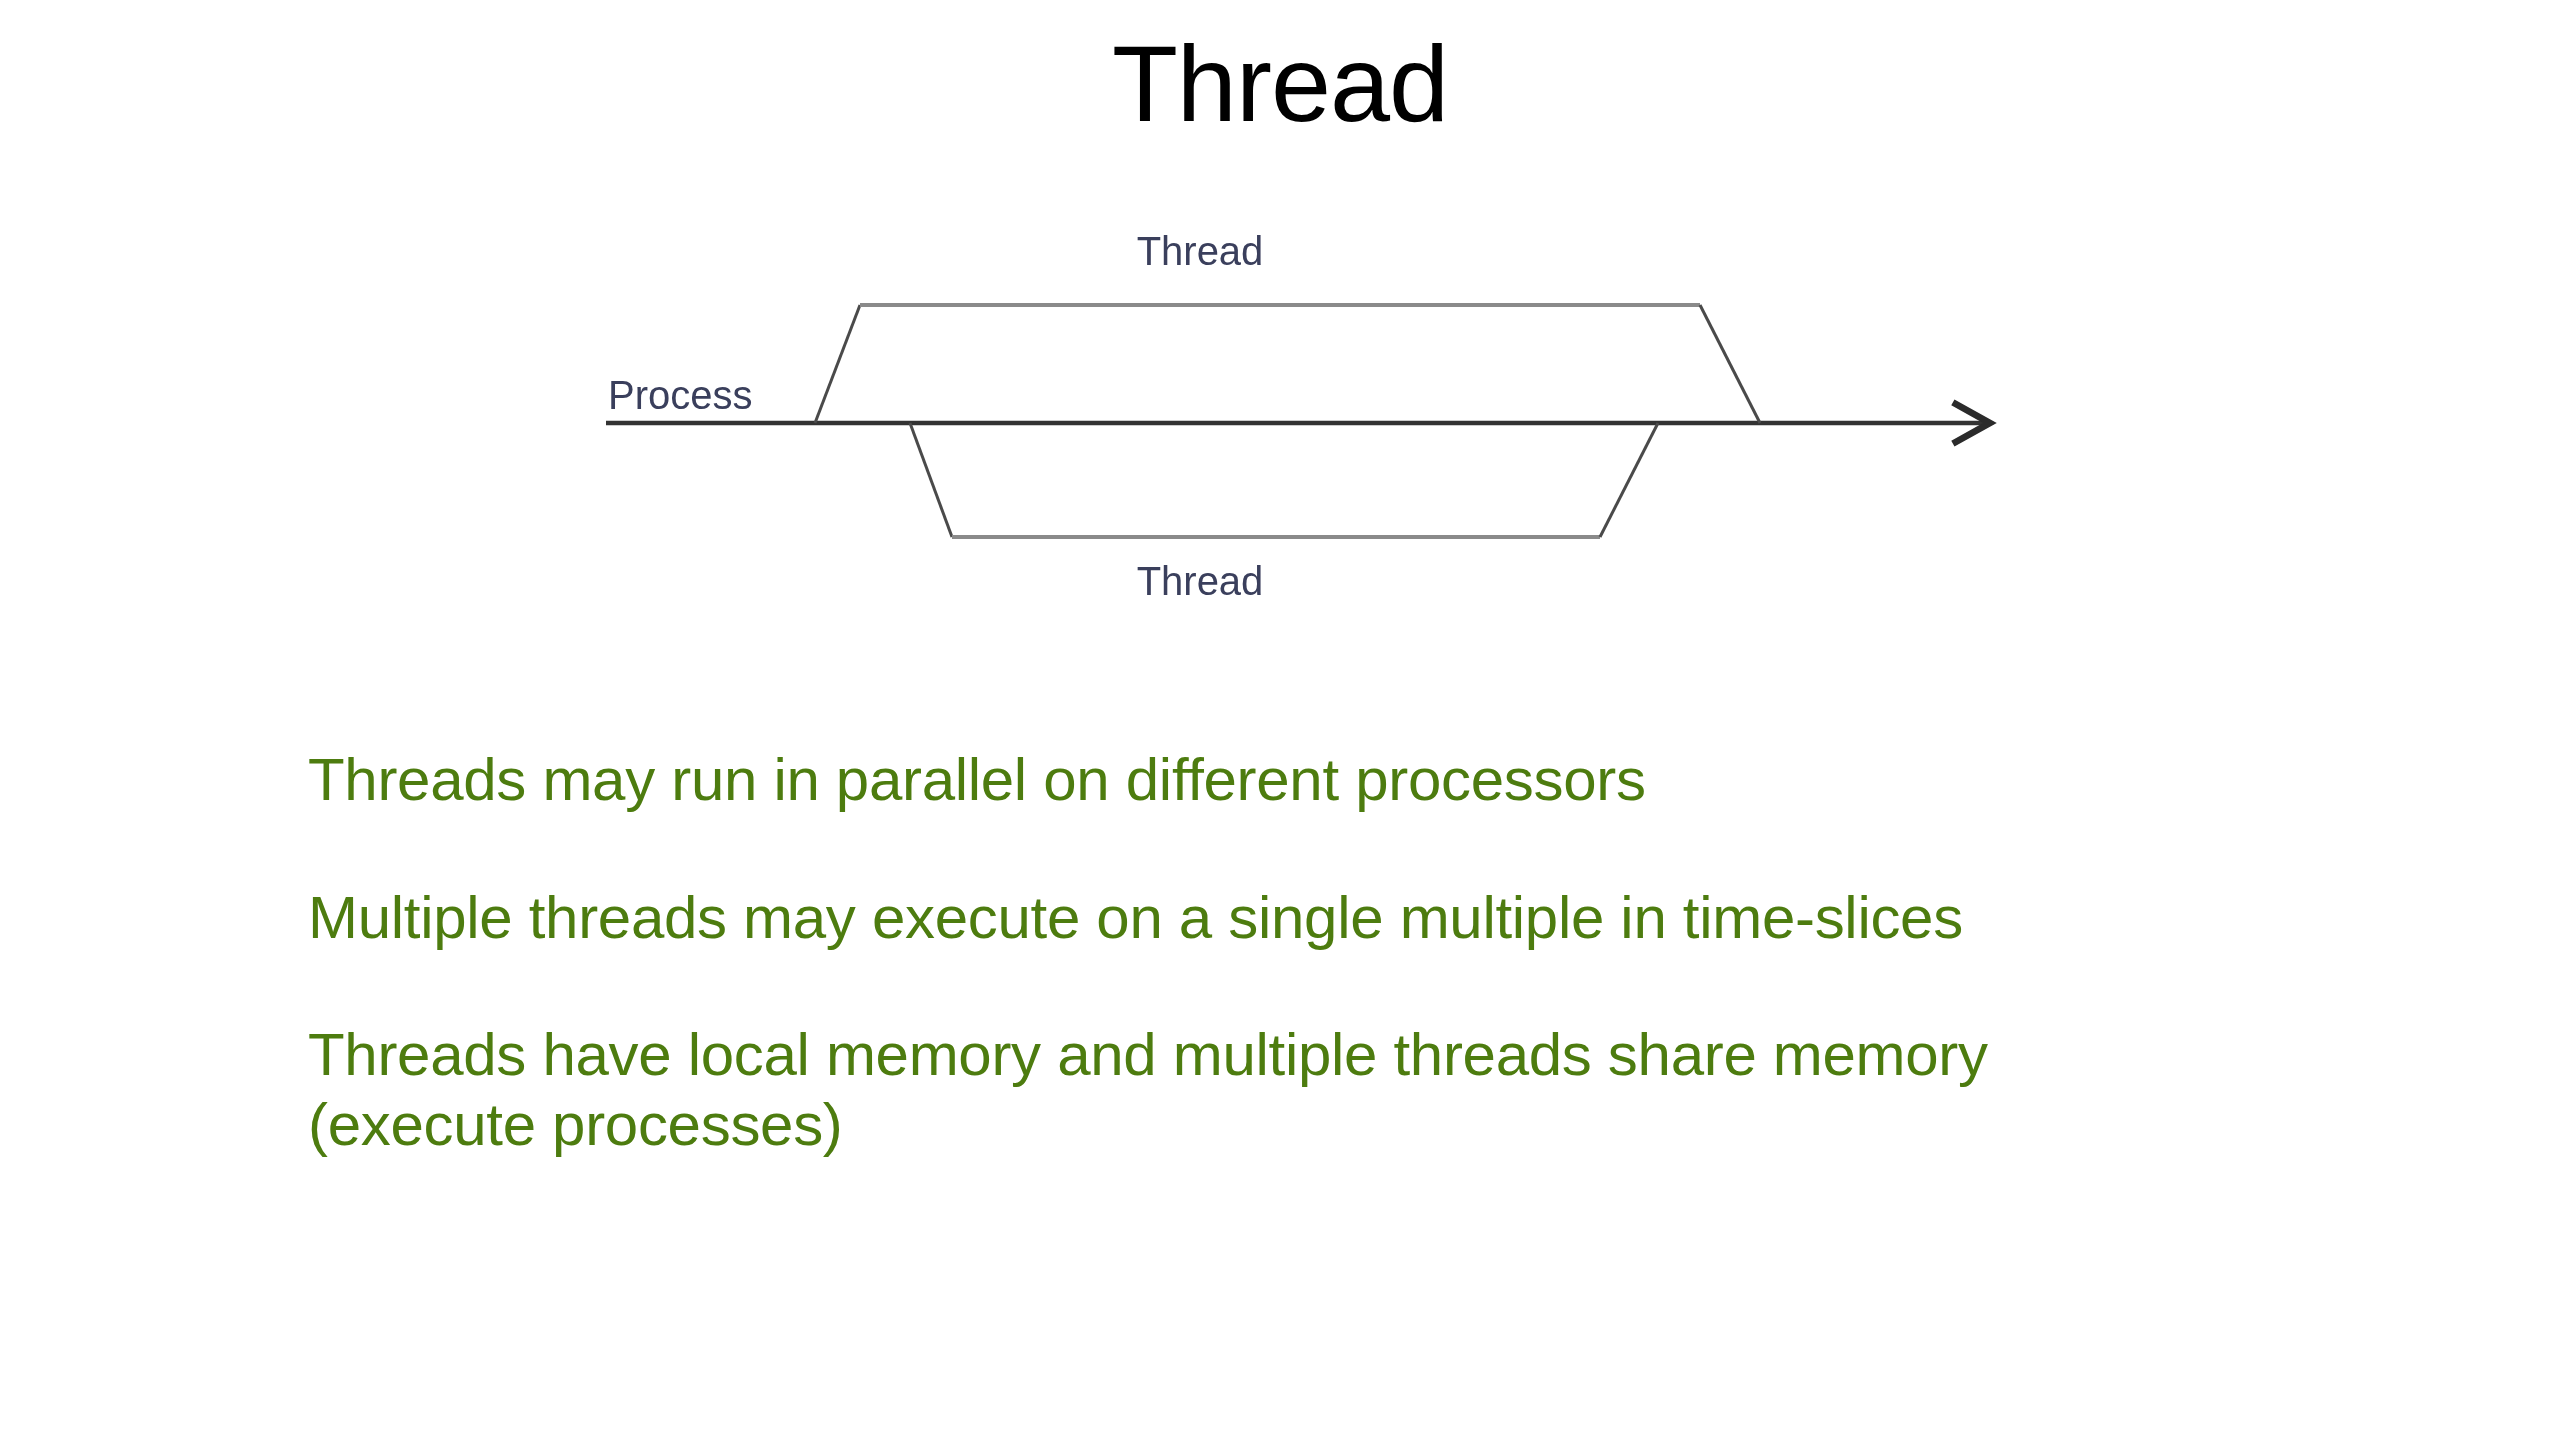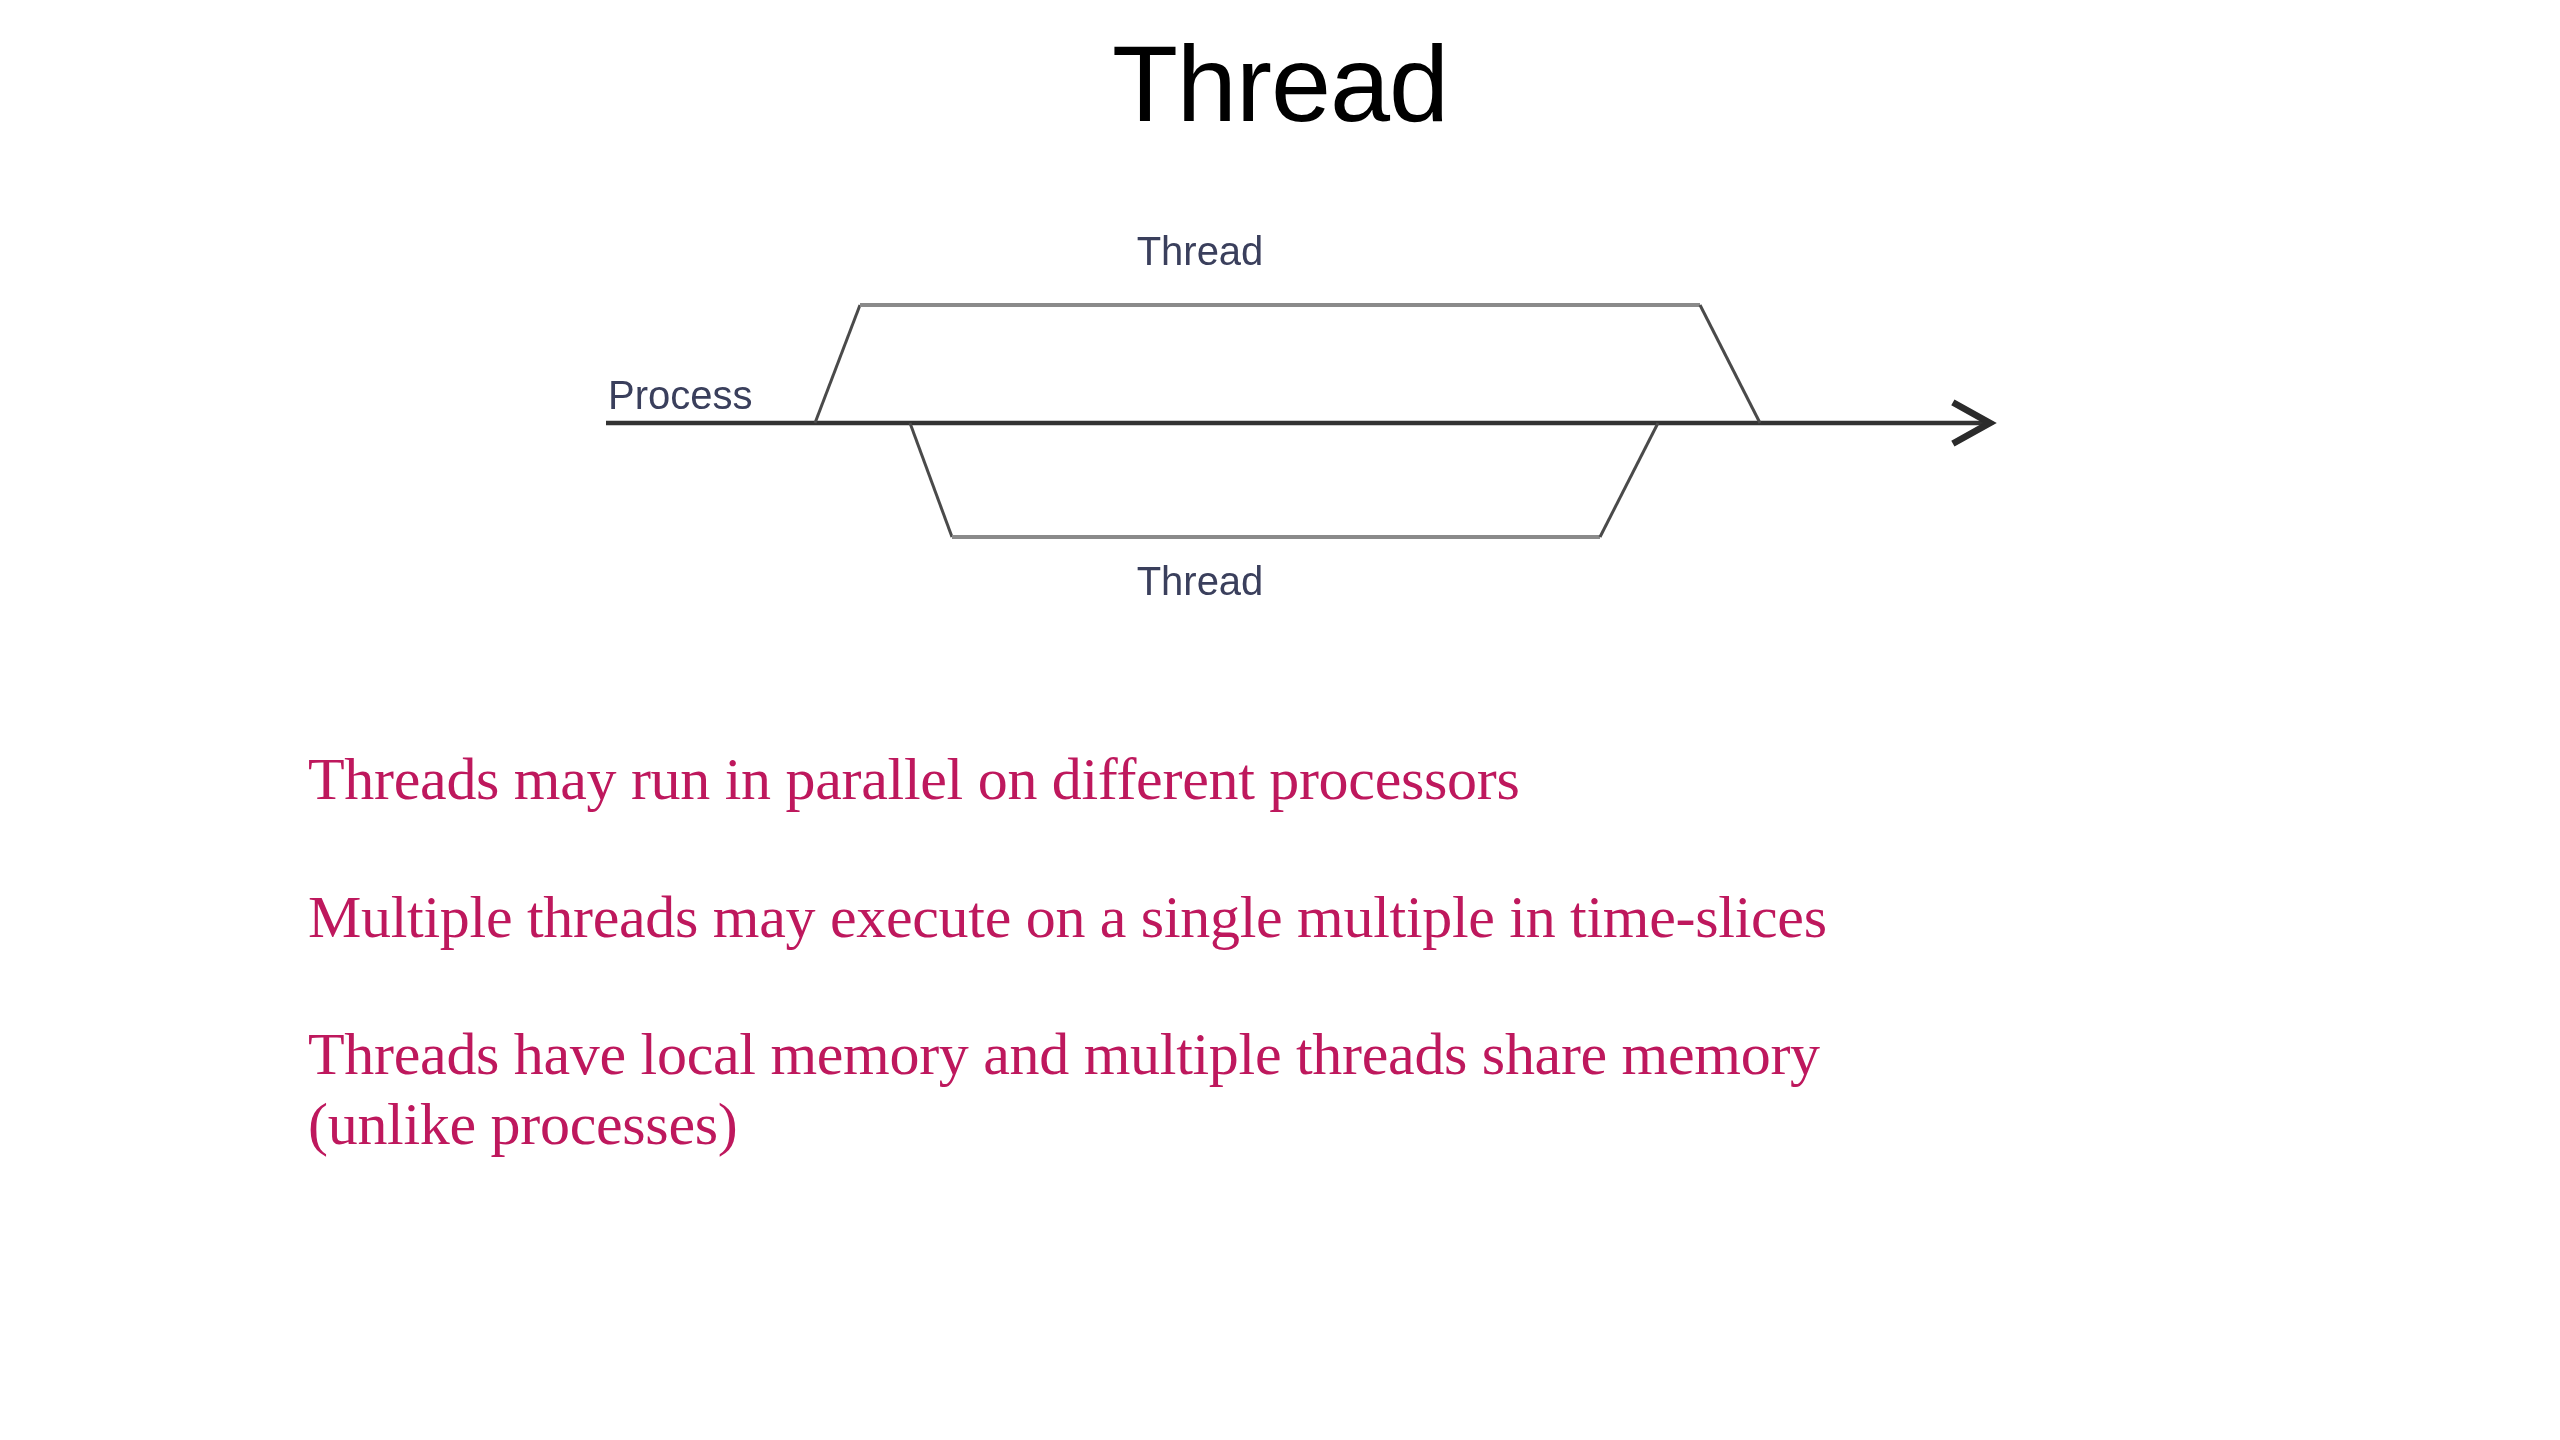--- a/index.html
+++ b/index.html
@@ -58,24 +58,23 @@
   .body-text {
     position: absolute;
     left: 308px;
     top: 745px;
     width: 2100px;
   }
   .bullet {
     font-size: 60px;
     font-weight: 400;
     line-height: 1.16;
-    color: #be185d;
+    color: #4d7c0f;
     letter-spacing: -0.3px;
     margin: 0 0 68px 0;
-    font-family: Liberation Serif, serif;
   }
   .bullet:last-child {
     margin-bottom: 10px;
   }
   .bullet .line {
     display: block;
   }
 </style>
 </head>
 <body>
@@ -122,16 +121,16 @@
   <p class="bullet">
     <span class="line">Threads may run in parallel on different processors</span>
   </p>
 
   <p class="bullet">
     <span class="line">Multiple threads may execute on a single multiple in time-slices</span>
   </p>
 
   <p class="bullet">
     <span class="line">Threads have local memory and multiple threads share memory</span>
-    <span class="line">(unlike processes)</span>
+    <span class="line">(execute processes)</span>
   </p>
 
 </div>
 
 </body></html>

